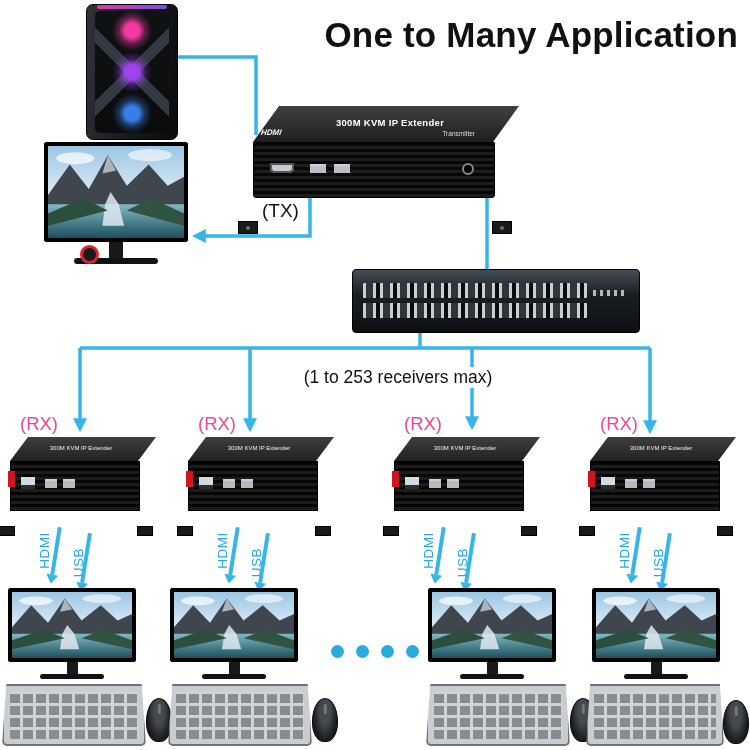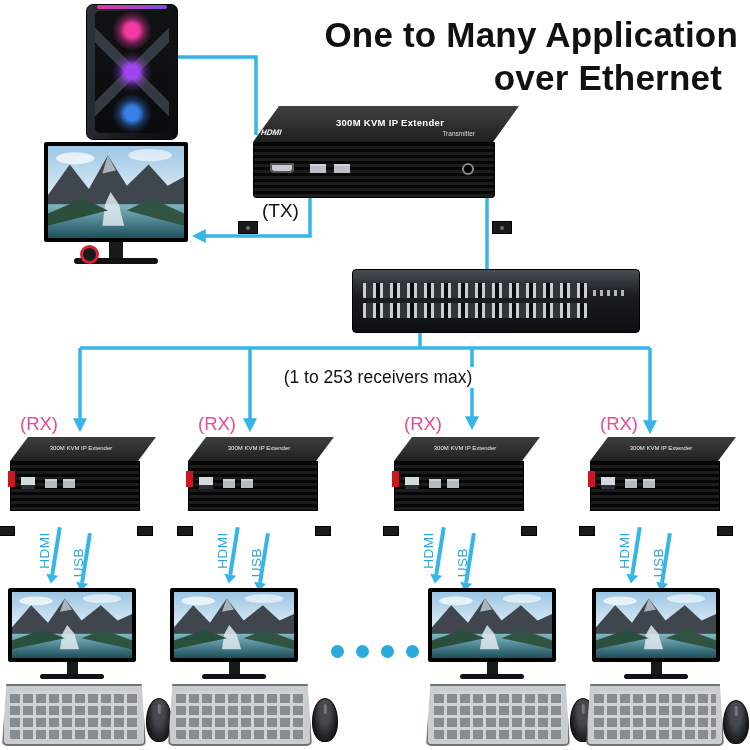--- a/index.html
+++ b/index.html
@@ -7,21 +7,21 @@
           font-family:"Liberation Sans",sans-serif;color:#111;}
   
   svg.overlay{position:absolute;left:0;top:0;z-index:1;}
   
   .title{position:absolute;top:14px;right:12px;text-align:right;font-weight:bold;
          font-size:35px;line-height:1.22;color:#111;z-index:3;letter-spacing:.2px;}
   .title .l2{display:block;margin-right:16px;}
   .title .l1{display:block;}
   
   .tx-label{position:absolute;left:262px;top:200px;font-size:19px;z-index:3;}
-  .note{position:absolute;left:378px;top:367px;transform:translateX(-50%);font-size:17.5px;
+  .note{position:absolute;left:398px;top:367px;transform:translateX(-50%);font-size:17.5px;
         background:#fff;padding:0 6px;z-index:3;white-space:nowrap;}
   
   .tower{position:absolute;left:86px;top:4px;width:90px;height:134px;z-index:2;
          background:linear-gradient(100deg,#30343a 0%,#17191c 55%,#0a0b0c 100%);
          border:1px solid #000;border-radius:7px;}
   .tower::before{content:"";position:absolute;inset:6px 8px;border-radius:5px;
     background:
       radial-gradient(circle at 50% 16%, rgba(255,60,170,.95) 0 7px, rgba(255,60,170,.35) 13px, transparent 20px),
       radial-gradient(circle at 50% 50%, rgba(170,70,255,.9) 0 7px, rgba(170,70,255,.3) 13px, transparent 20px),
       radial-gradient(circle at 50% 84%, rgba(60,140,255,.9) 0 7px, rgba(60,140,255,.3) 13px, transparent 20px),
@@ -167,21 +167,20 @@
       <line x1="80" y1="348" x2="650" y2="348"></line>
       <line marker-end="url(#arrow)" x1="80" y1="348" x2="80" y2="428"></line>
       <line marker-end="url(#arrow)" x1="250" y1="348" x2="250" y2="428"></line>
       <line marker-end="url(#arrow)" x1="472" y1="348" x2="472" y2="426"></line>
       <line marker-end="url(#arrow)" x1="650" y1="348" x2="650" y2="430"></line>
     </g>
   </svg>
 
   <div class="title">
     <span class="l1">One to Many Application</span>
-    <span class="l2">over Ethernet</span>
   </div>
 
   <div class="tower"></div>
 
   <div class="monitor monitor-main">
     <div class="mon-screen">
       <svg class="screen-art" viewBox="0 0 100 60" preserveAspectRatio="none">
           <use href="#landscape"></use>
         </svg>
     </div>

